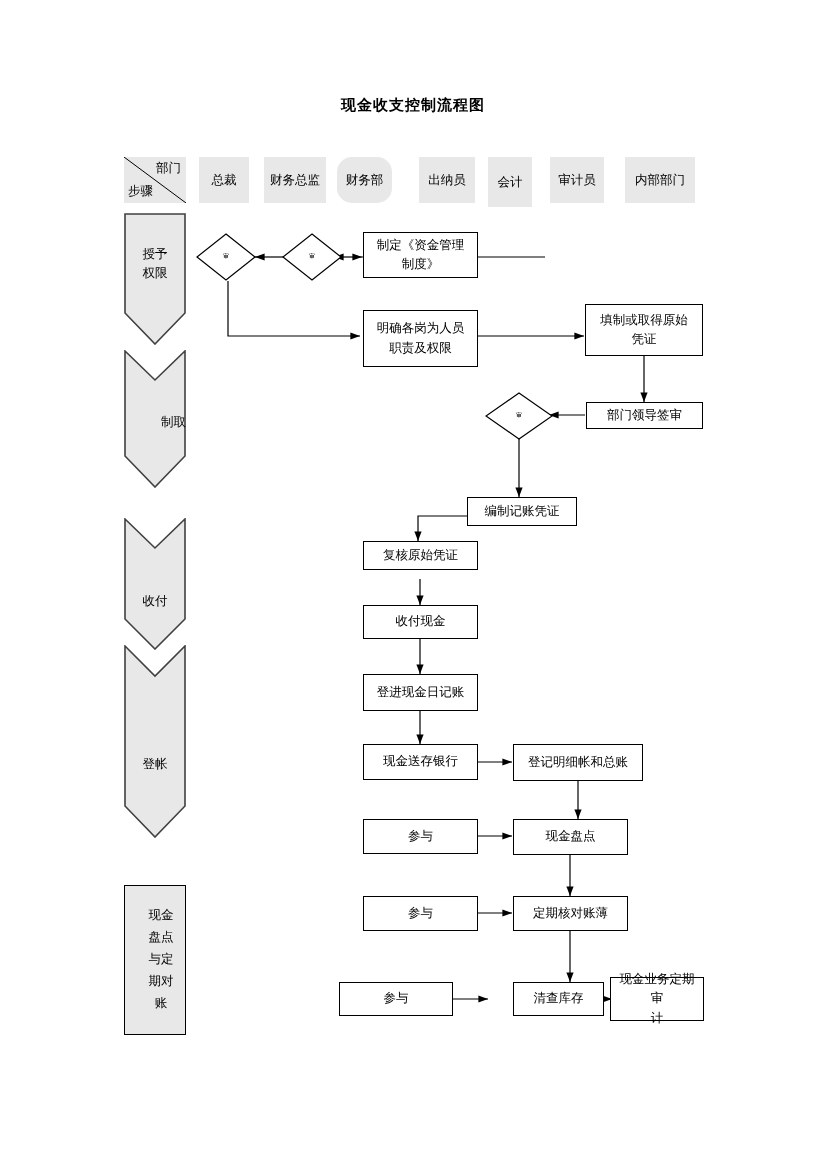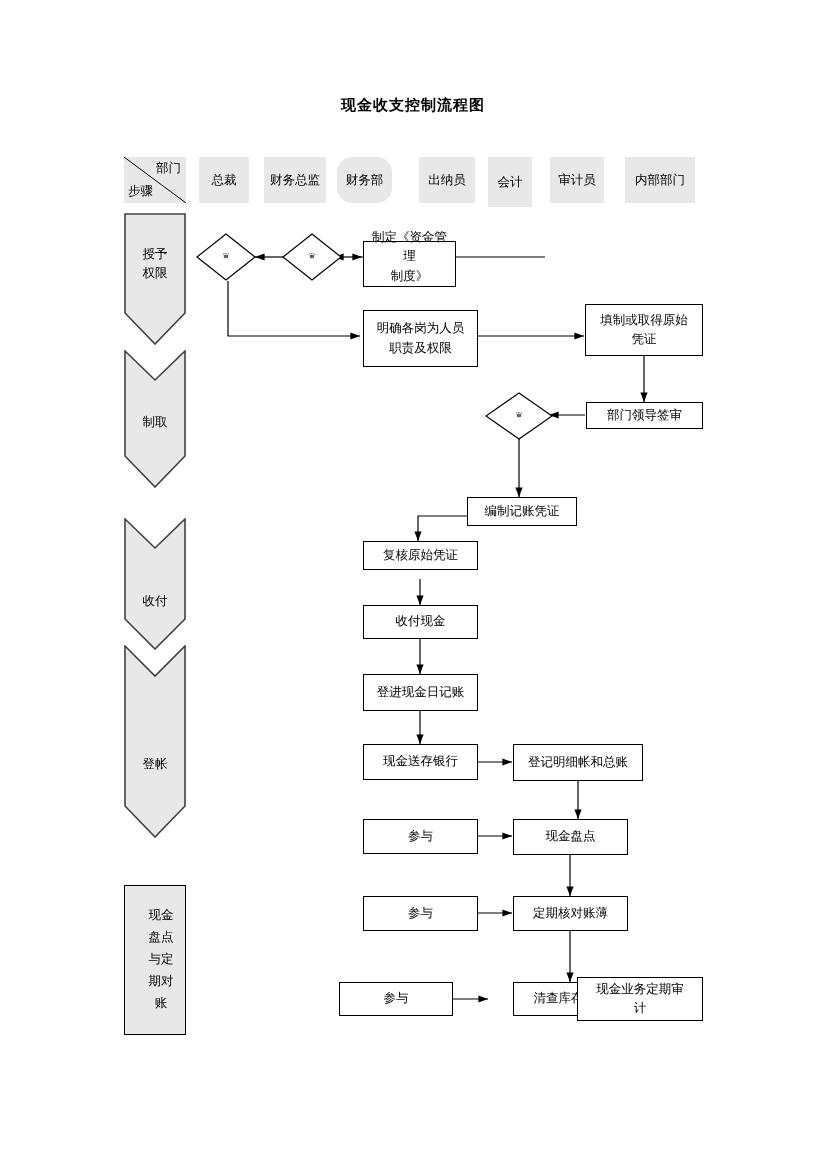--- a/index.html
+++ b/index.html
@@ -168,21 +168,21 @@
     <svg width="62" height="132" viewBox="0 0 62 132">
       <polygon points="1,1 61,1 61,100 31,131 1,100" fill="#e8e8e8" stroke="#404040" stroke-width="1.6"></polygon>
     </svg>
     <span class="ctext" style="top:32px;">授予<br>权限</span>
   </div>
 
   <div class="chev" style="left:124px; top:350px; width:62px; height:138px; background:transparent;">
     <svg width="62" height="138" viewBox="0 0 62 138">
       <polygon points="1,1 31,30 61,1 61,106 31,137 1,106" fill="#e8e8e8" stroke="#404040" stroke-width="1.6"></polygon>
     </svg>
-    <span class="ctext" style="top:63px;">制取</span>
+    <span class="ctext" style="top:63px;text-align:right;">制取</span>
   </div>
 
   <div class="chev" style="left:124px; top:518px; width:62px; height:132px; background:transparent;">
     <svg width="62" height="132" viewBox="0 0 62 132">
       <polygon points="1,1 31,30 61,1 61,101 31,131 1,101" fill="#e8e8e8" stroke="#404040" stroke-width="1.6"></polygon>
     </svg>
     <span class="ctext" style="top:58px;margin-top:16px;">收付</span>
   </div>
 
   <div class="chev" style="left:124px; top:645px; width:62px; height:193px; background:transparent;">
@@ -259,21 +259,21 @@
     <span class="dtext">审</span>
   </div>
 
   <div class="dia" style="left:485px; top:392px; width:68px; height:48px;">
     <svg width="68" height="48" viewBox="0 0 68 48">
       <polygon points="34,1 67,24 34,47 1,24" fill="#ffffff" stroke="#000" stroke-width="1.2"></polygon>
     </svg>
     <span class="dtext">审</span>
   </div>
 
-  <div class="box" style="left:363px; top:241px; width:93px; height:46px;align-items:flex-end;">
+  <div class="box" style="left:363px; top:232px; width:115px; height:46px;">
     <span>制定《资金管理<br>制度》</span>
   </div>
 
   <div class="box" style="left:363px; top:310px; width:115px; height:57px;">
     <span>明确各岗为人员<br>职责及权限</span>
   </div>
 
   <div class="box" style="left:585px; top:304px; width:118px; height:52px;">
     <span>填制或取得原始<br>凭证</span>
   </div>
@@ -323,17 +323,17 @@
   </div>
 
   <div class="box" style="left:339px; top:982px; width:114px; height:34px;">
     <span>参与</span>
   </div>
 
   <div class="box" style="left:488px; top:982px; width:91px; height:34px;margin-left:25px;">
     <span>清查库存</span>
   </div>
 
-  <div class="box" style="left:577px; top:977px; width:126px; height:44px;">
+  <div class="box" style="left:610px; top:977px; width:94px; height:44px;">
     <span>现金业务定期审<br>计</span>
   </div>
 
 </div>
 
 </body></html>

